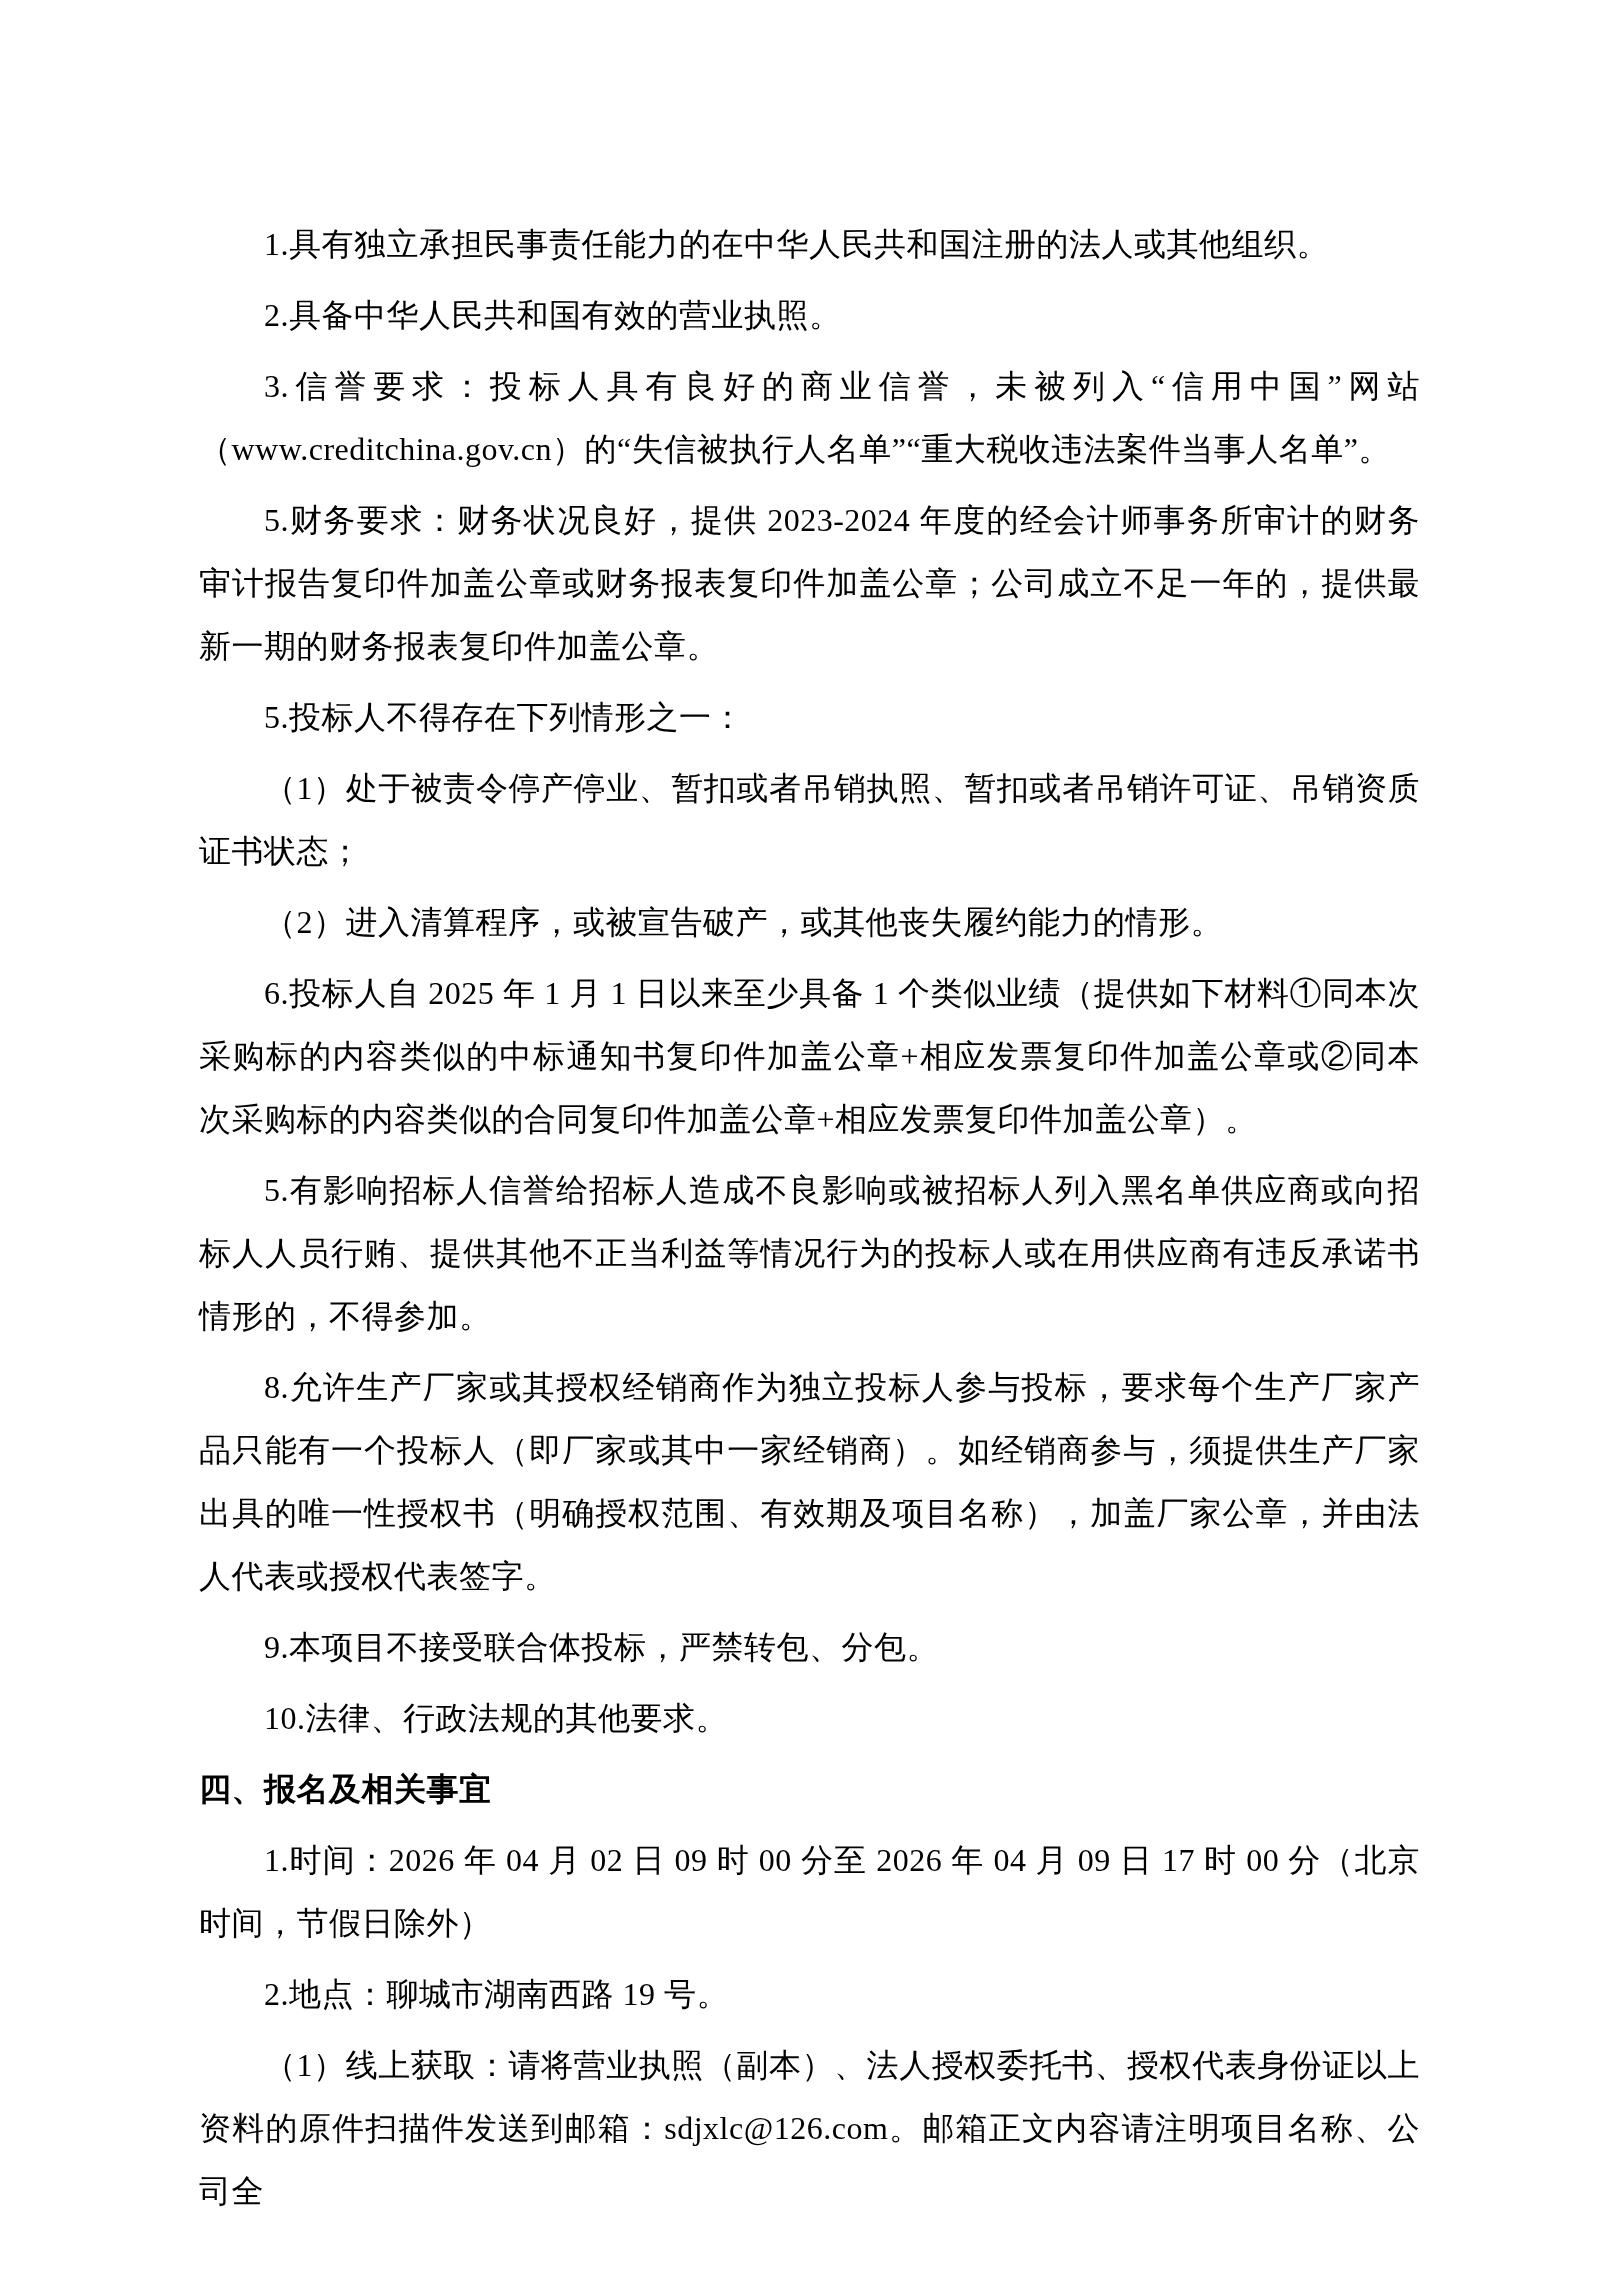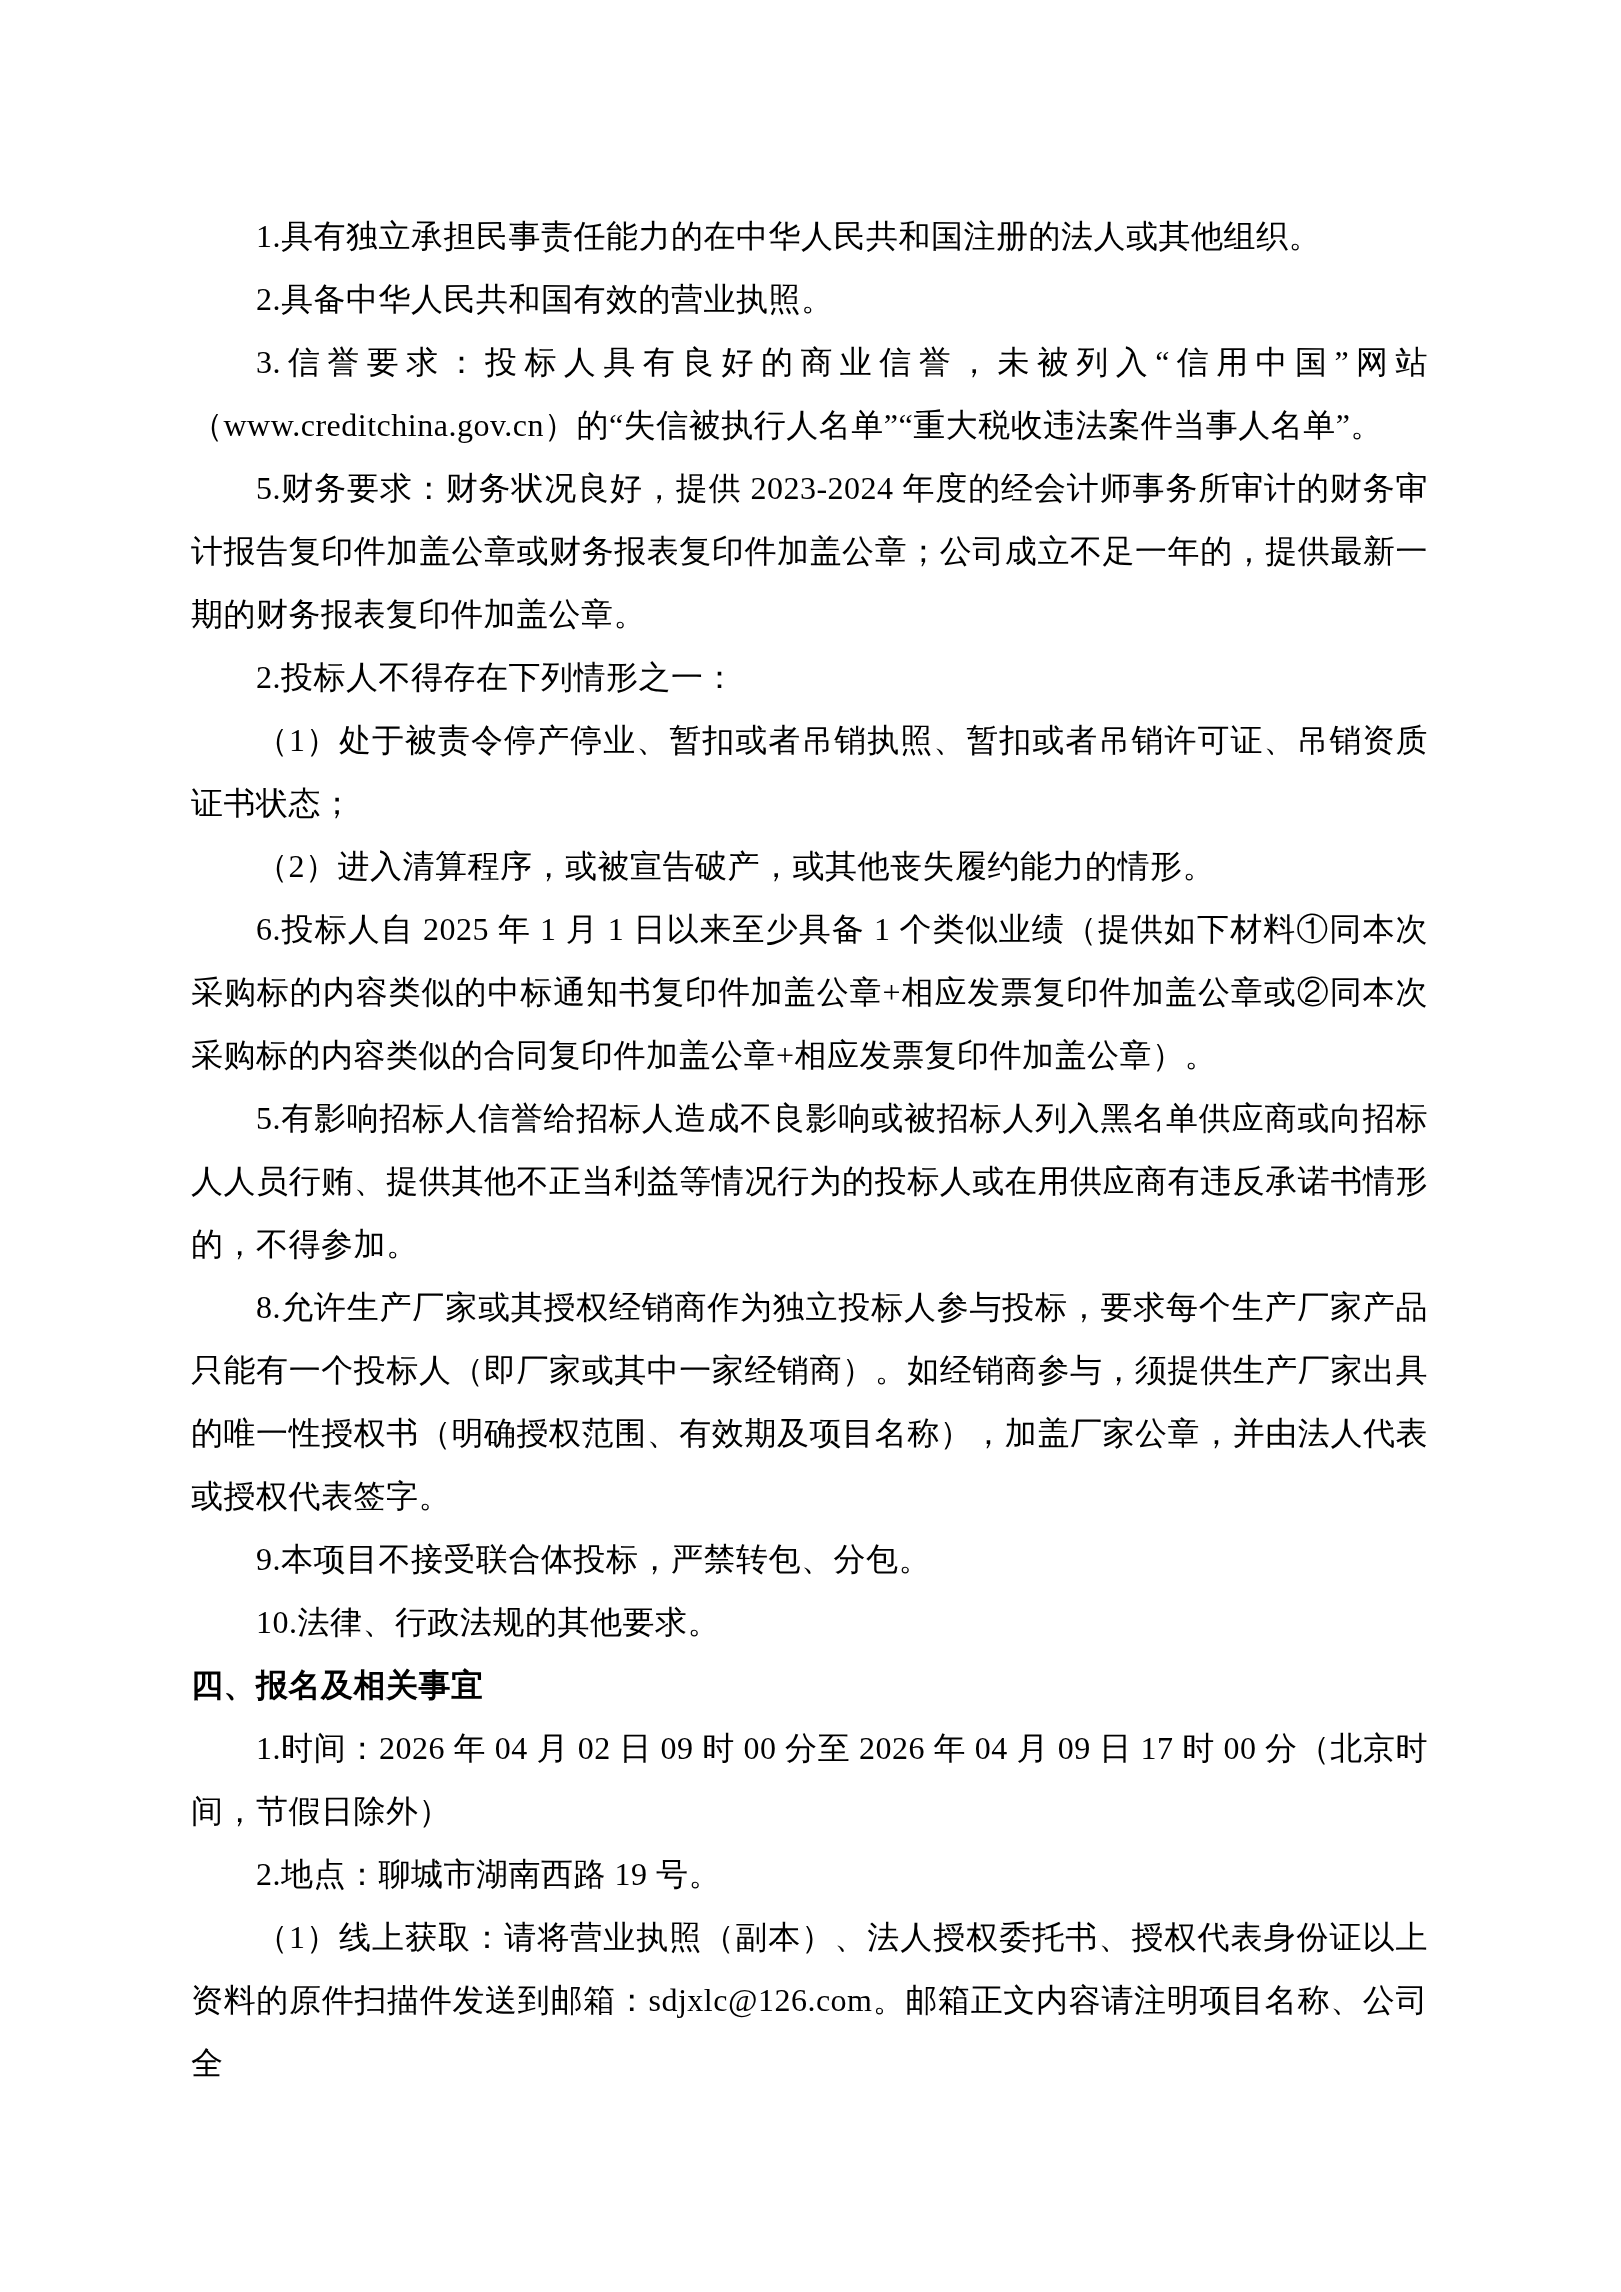--- a/index.html
+++ b/index.html
@@ -16,21 +16,21 @@
     font-family: "Liberation Serif", "DejaVu Serif", serif;
     color: #000000;
   }
   .content {
     position: absolute;
     left: 191px;
     top: 205px;
     width: 1237px;
   }
   .content p {
-    margin: 0;
+    margin: 8px;
     padding: 0;
     font-size: 32px;
     line-height: 63px;
     text-align: justify;
     text-justify: inter-ideograph;
     text-indent: 65px;
     letter-spacing: 0.5px;
     word-break: break-word;
   }
   .content p.heading {
@@ -44,21 +44,21 @@
 </style>
 </head>
 <body>
 
 <div class="page">
   <div class="content">
     <p>1.具有独立承担民事责任能力的在中华人民共和国注册的法人或其他组织。</p>
     <p>2.具备中华人民共和国有效的营业执照。</p>
     <p>3.信誉要求：投标人具有良好的商业信誉，未被列入“信用中国”网站（www.creditchina.gov.cn）的“失信被执行人名单”“重大税收违法案件当事人名单”。</p>
     <p>5.财务要求：财务状况良好，提供 2023-2024 年度的经会计师事务所审计的财务审计报告复印件加盖公章或财务报表复印件加盖公章；公司成立不足一年的，提供最新一期的财务报表复印件加盖公章。</p>
-    <p>2.投标人不得存在下列情形之一：</p>
+    <p>5.投标人不得存在下列情形之一：</p>
     <p>（1）处于被责令停产停业、暂扣或者吊销执照、暂扣或者吊销许可证、吊销资质证书状态；</p>
     <p>（2）进入清算程序，或被宣告破产，或其他丧失履约能力的情形。</p>
     <p>6.投标人自 2025 年 1 月 1 日以来至少具备 1 个类似业绩（提供如下材料①同本次采购标的内容类似的中标通知书复印件加盖公章+相应发票复印件加盖公章或②同本次采购标的内容类似的合同复印件加盖公章+相应发票复印件加盖公章）。</p>
     <p>5.有影响招标人信誉给招标人造成不良影响或被招标人列入黑名单供应商或向招标人人员行贿、提供其他不正当利益等情况行为的投标人或在用供应商有违反承诺书情形的，不得参加。</p>
     <p>8.允许生产厂家或其授权经销商作为独立投标人参与投标，要求每个生产厂家产品只能有一个投标人（即厂家或其中一家经销商）。如经销商参与，须提供生产厂家出具的唯一性授权书（明确授权范围、有效期及项目名称），加盖厂家公章，并由法人代表或授权代表签字。</p>
     <p>9.本项目不接受联合体投标，严禁转包、分包。</p>
     <p>10.法律、行政法规的其他要求。</p>
     <p class="heading">四、报名及相关事宜</p>
     <p>1.时间：2026 年 04 月 02 日 09 时 00 分至 2026 年 04 月 09 日 17 时 00 分（北京时间，节假日除外）</p>
     <p>2.地点：聊城市湖南西路 19 号。</p>

